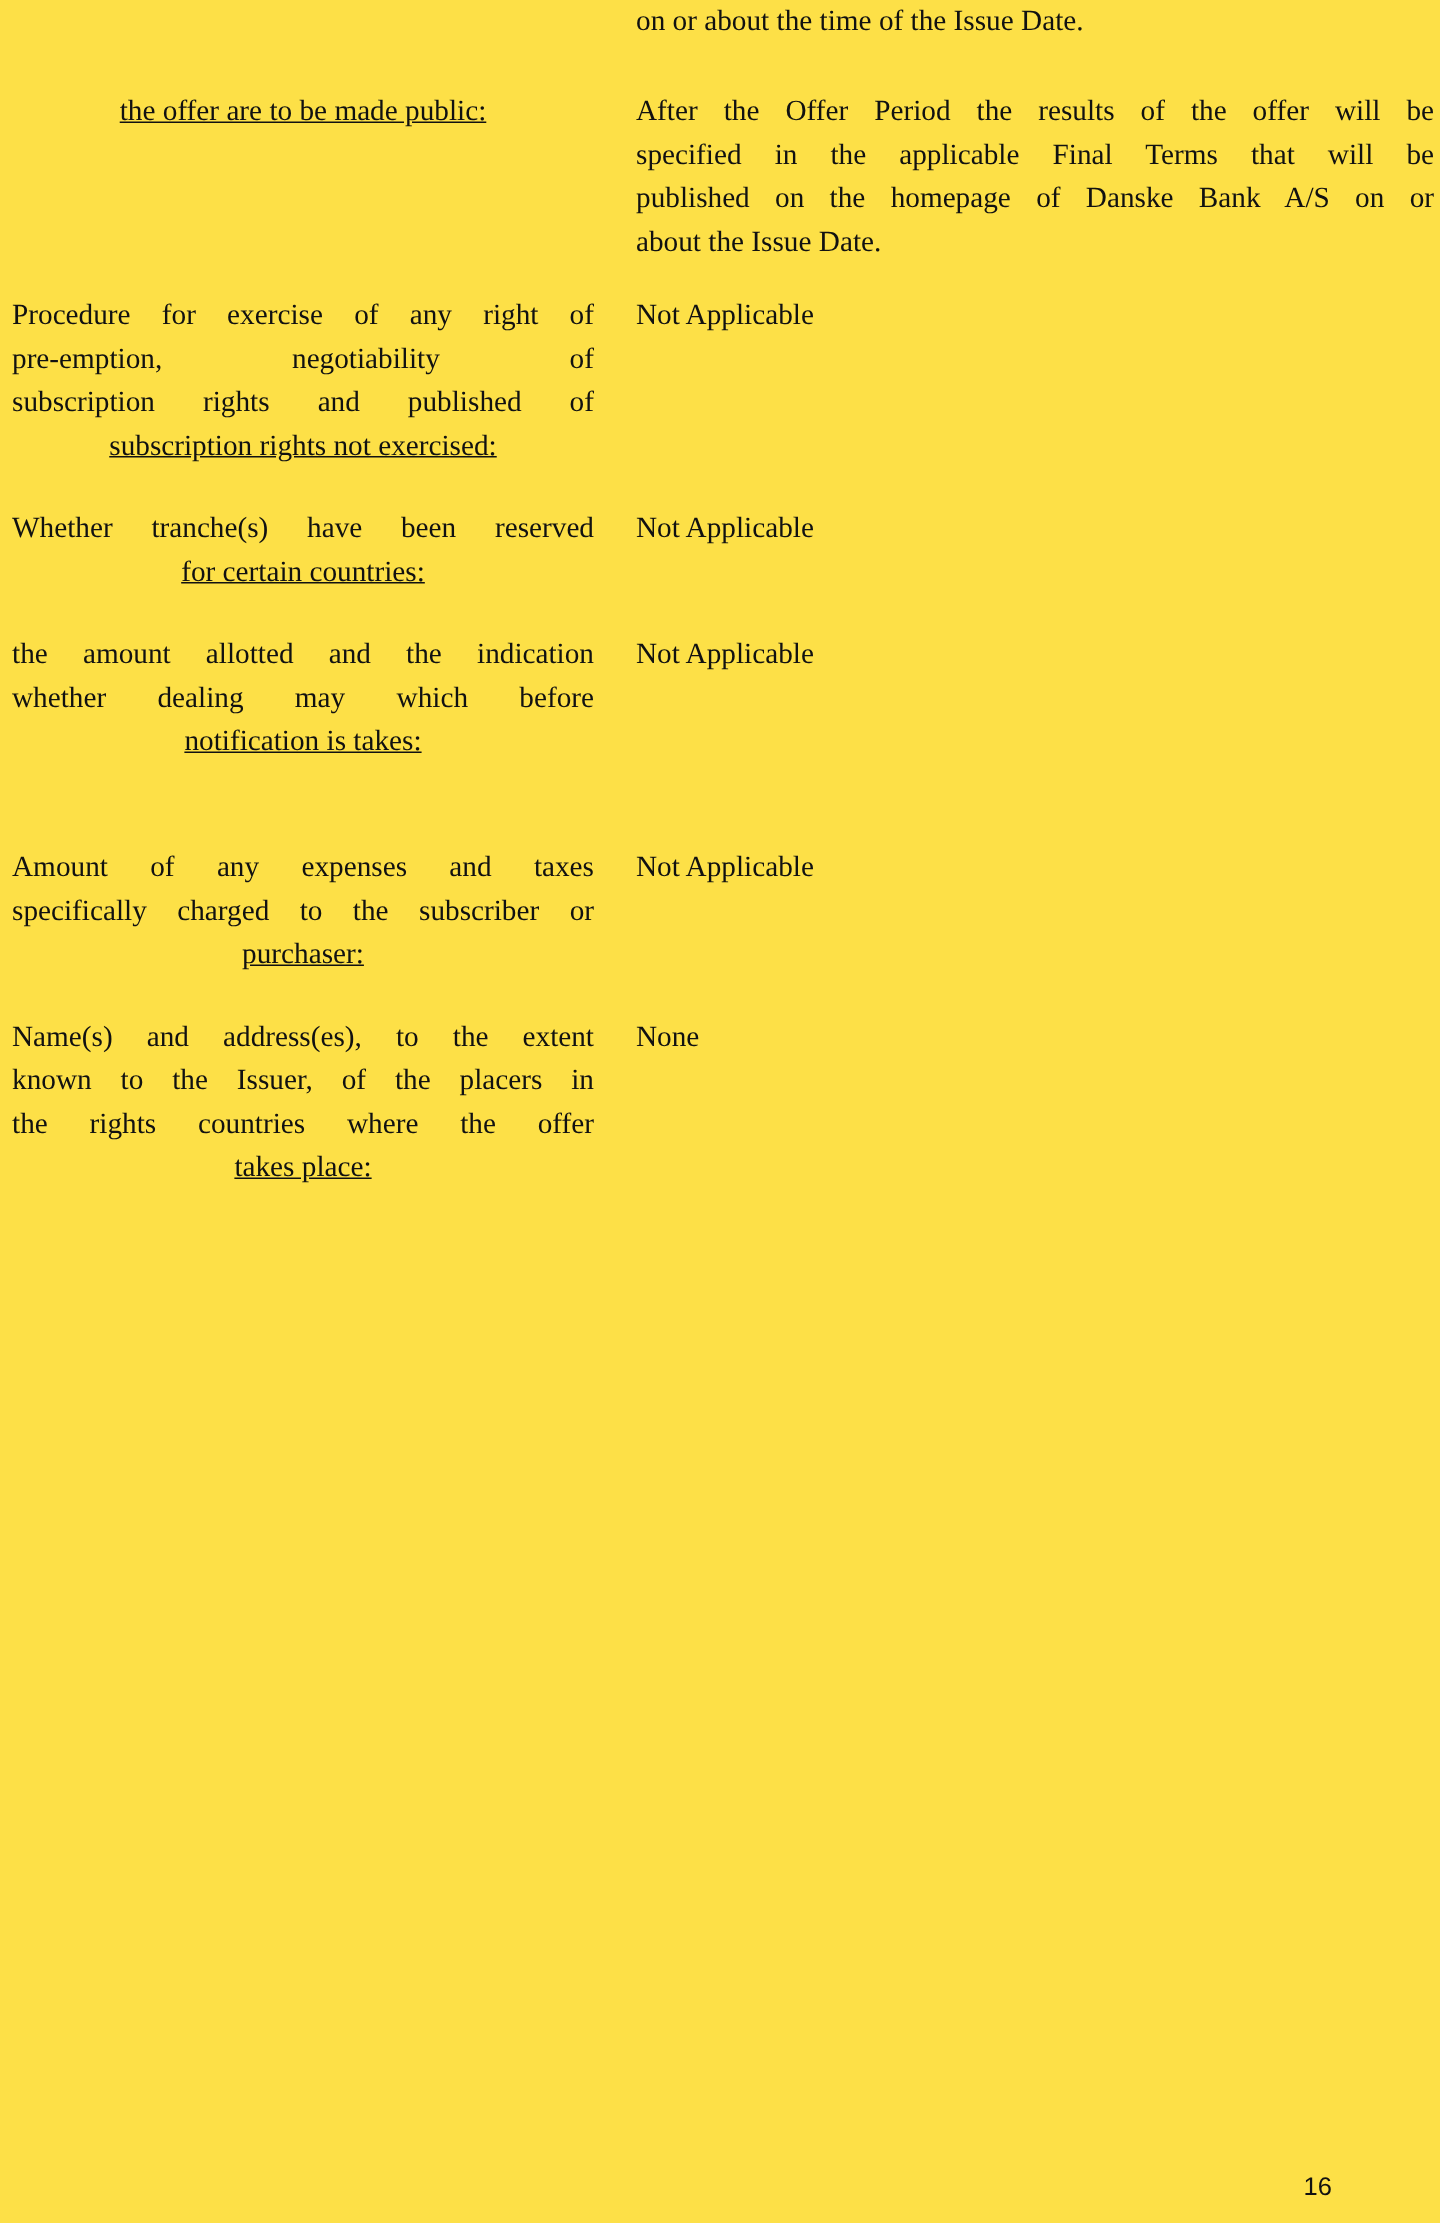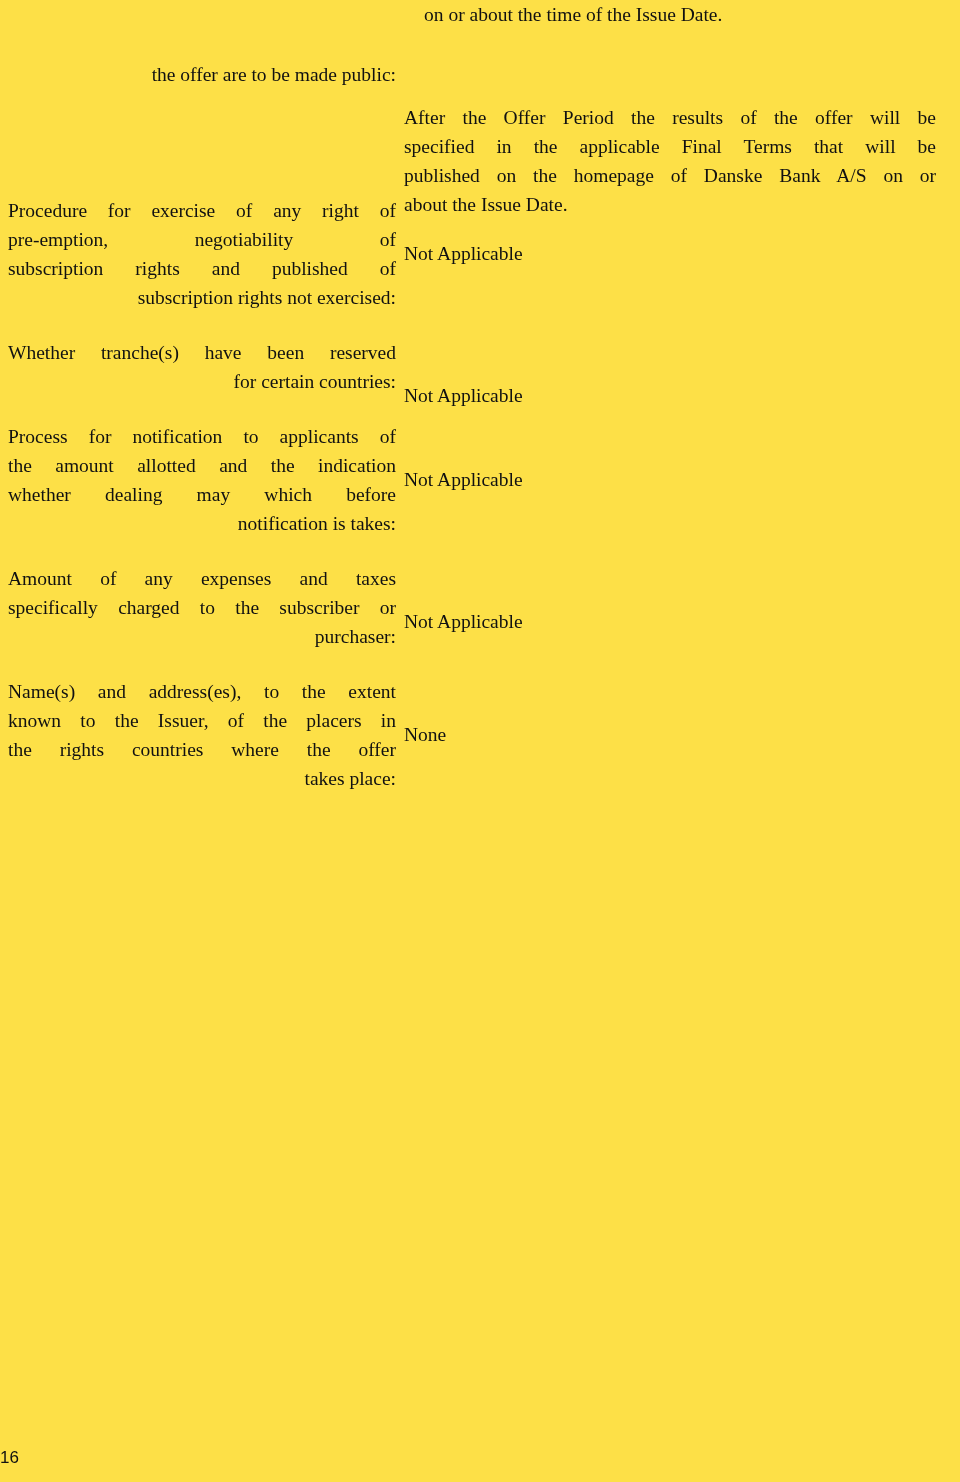--- a/index.html
+++ b/index.html
@@ -55,52 +55,52 @@
   }
   
   .col-label .just-line {
     display: block;
     text-align: justify;
     text-align-last: justify;
     white-space: nowrap;
   }
   .col-label .last-line {
     display: block;
-    text-align: right;
+    text-align: center;
+    text-decoration: underline;
   }
 
   .col-value {
     position: absolute;
-    left: 404px;
+    left: 424px;
     top: 0;
     width: 532px;
     font-size: 19.5px;
     line-height: 29px;
     text-align: justify;
     text-justify: inter-word;
-    margin-top: 43px;
   }
   .col-value .just-line {
     display: block;
     text-align: justify;
     text-align-last: justify;
     white-space: nowrap;
   }
   .col-value .last-line {
     display: block;
     text-align: left;
   }
 
   
   .page-number {
     position: absolute;
     left: 0;
     top: 1448px;
     width: 888px;
-    text-align: left;
+    text-align: right;
     font-family: "Liberation Sans", "DejaVu Sans", sans-serif;
     font-size: 17px;
     line-height: 20px;
     color: #111111;
   }
 </style>
 </head>
 <body>
 
 <div class="page">
@@ -136,21 +136,20 @@
       <span class="just-line">Whether tranche(s) have been reserved</span>
       <span class="last-line">for certain countries:</span>
     </div>
     <div class="col-value">
       <span class="last-line">Not Applicable</span>
     </div>
   </div>
 
   <div class="row" style="top:422px;">
     <div class="col-label">
-      <span class="just-line">Process for notification to applicants of</span>
       <span class="just-line">the amount allotted and the indication</span>
       <span class="just-line">whether dealing may which before</span>
       <span class="last-line">notification is takes:</span>
     </div>
     <div class="col-value">
       <span class="last-line">Not Applicable</span>
     </div>
   </div>
 
   <div class="row" style="top:564px;">

